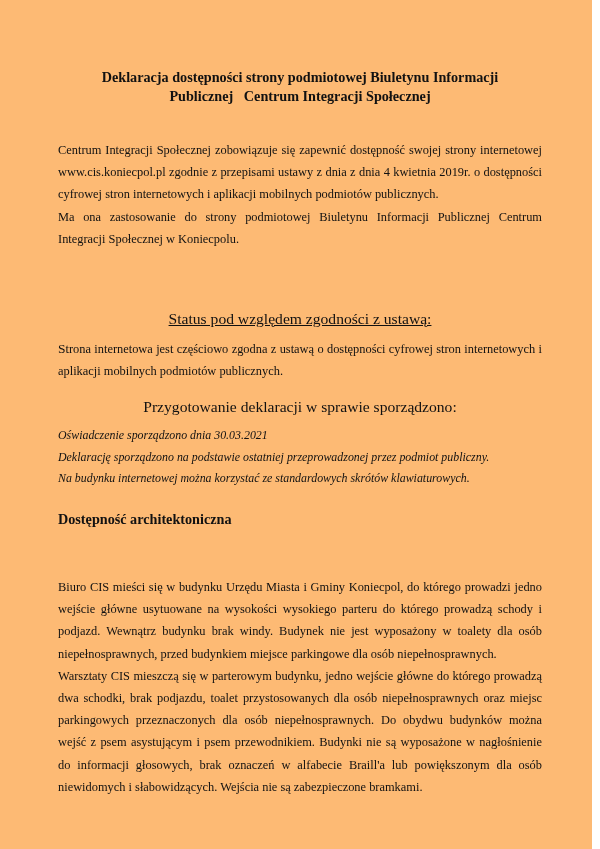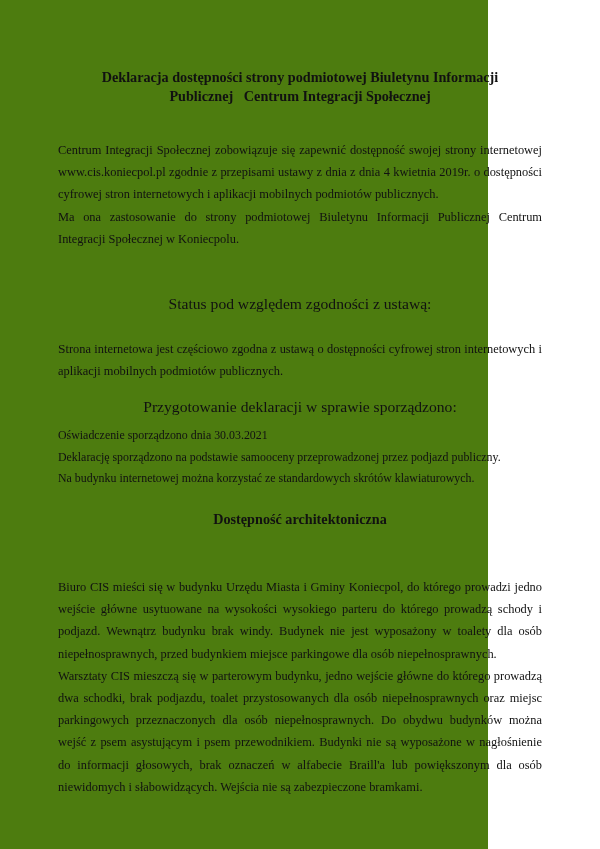--- a/index.html
+++ b/index.html
@@ -1,54 +1,54 @@
 <!DOCTYPE html>
 <html><head>
 <meta charset="utf-8">
 <style>
   html, body { margin: 0; padding: 0; background: #ffffff; }
   body { width: 600px; height: 849px; position: relative; overflow: hidden;
          font-family: "Liberation Serif", "DejaVu Serif", serif; color: #111; }
-  .page { position: absolute; left: 0; top: 0; width: 488px; height: 849px; background: #4d7c0f; }
+  .page { position: absolute; left: 0; top: 0; width: 592px; height: 849px; background: #fdba74; }
   .title { position: absolute; left: 60px; width: 480px; top: 68px; text-align: center;
            font-weight: bold; font-size: 14.2px; line-height: 19px; }
   .para { position: absolute; left: 58px; width: 484px; font-size: 12.4px; line-height: 22.2px;
           text-align: justify; }
   .para p { margin: 0; }
   .h2 { position: absolute; left: 58px; width: 484px; text-align: center; font-size: 15.6px; line-height: 20px; }
-  .h3 { position: absolute; left: 58px; width: 484px; text-align: center; font-size: 14.2px; font-weight: bold; line-height: 20px; }
+  .h3 { position: absolute; left: 58px; width: 484px; text-align: left; font-size: 14.2px; font-weight: bold; line-height: 20px; }
   .plain { position: absolute; left: 58px; width: 484px; font-size: 11.9px; line-height: 21.5px; }
-  .plain p { margin: 0; }
+  .plain p { margin: 0; font-style: italic; }
   .lead { font-size: 13.5px; }
 </style>
 </head>
 <body>
 
 <div class="page">
   <div class="title">
     <div>Deklaracja dostępności strony podmiotowej Biuletynu Informacji</div>
     <div style="white-space:pre;">Publicznej   Centrum Integracji Społecznej</div>
   </div>
 
   <div class="para" style="top:122px;margin-top:17px;">
     <p>Centrum Integracji Społecznej zobowiązuje się zapewnić dostępność swojej strony internetowej www.cis.koniecpol.pl  zgodnie z przepisami ustawy z dnia z dnia 4 kwietnia 2019r. o dostępności cyfrowej stron internetowych i aplikacji mobilnych podmiotów publicznych.</p>
     <p>Ma ona zastosowanie do strony podmiotowej Biuletynu Informacji Publicznej Centrum Integracji Społecznej w Koniecpolu.</p>
   </div>
 
-  <div class="h2" style="top:294px;">Status pod względem zgodności z ustawą:</div>
+  <div class="h2" style="top:309px;text-decoration:underline;">Status pod względem zgodności z ustawą:</div>
 
   <div class="para" style="top:338px;">
     <p><span class="lead">S</span><span>trona internetowa jest częściowo zgodna z ustawą o dostępności cyfrowej stron internetowych i aplikacji mobilnych podmiotów publicznych.</span></p>
   </div>
 
   <div class="h2" style="top:397px;">Przygotowanie deklaracji w sprawie sporządzono:</div>
 
   <div class="plain" style="top:425px;">
     <p>Oświadczenie sporządzono dnia 30.03.2021</p>
-    <p>Deklarację sporządzono na podstawie samooceny przeprowadzonej przez podjazd publiczny.</p>
+    <p>Deklarację sporządzono na podstawie ostatniej przeprowadzonej przez podmiot publiczny.</p>
     <p>Na budynku internetowej można korzystać ze standardowych skrótów klawiaturowych.</p>
   </div>
 
   <div class="h3" style="top:509px;">Dostępność architektoniczna</div>
 
   <div class="para" style="top:552px;margin-top:24px;">
     <p>Biuro CIS mieści się w budynku Urzędu Miasta i Gminy Koniecpol, do którego prowadzi jedno wejście główne usytuowane na wysokości wysokiego parteru do którego prowadzą schody i podjazd. Wewnątrz budynku brak windy. Budynek nie jest wyposażony w toalety dla osób niepełnosprawnych, przed budynkiem miejsce parkingowe dla osób niepełnosprawnych.</p>
     <p>Warsztaty CIS mieszczą się w parterowym budynku, jedno wejście główne do którego prowadzą dwa schodki, brak podjazdu, toalet przystosowanych dla osób niepełnosprawnych oraz miejsc parkingowych przeznaczonych dla osób niepełnosprawnych. Do obydwu budynków można wejść z psem asystującym i psem przewodnikiem. Budynki nie są wyposażone w nagłośnienie do informacji głosowych, brak oznaczeń w alfabecie Braill'a lub powiększonym dla osób niewidomych i słabowidzących. Wejścia nie są zabezpieczone bramkami.</p>
   </div>
 </div>

